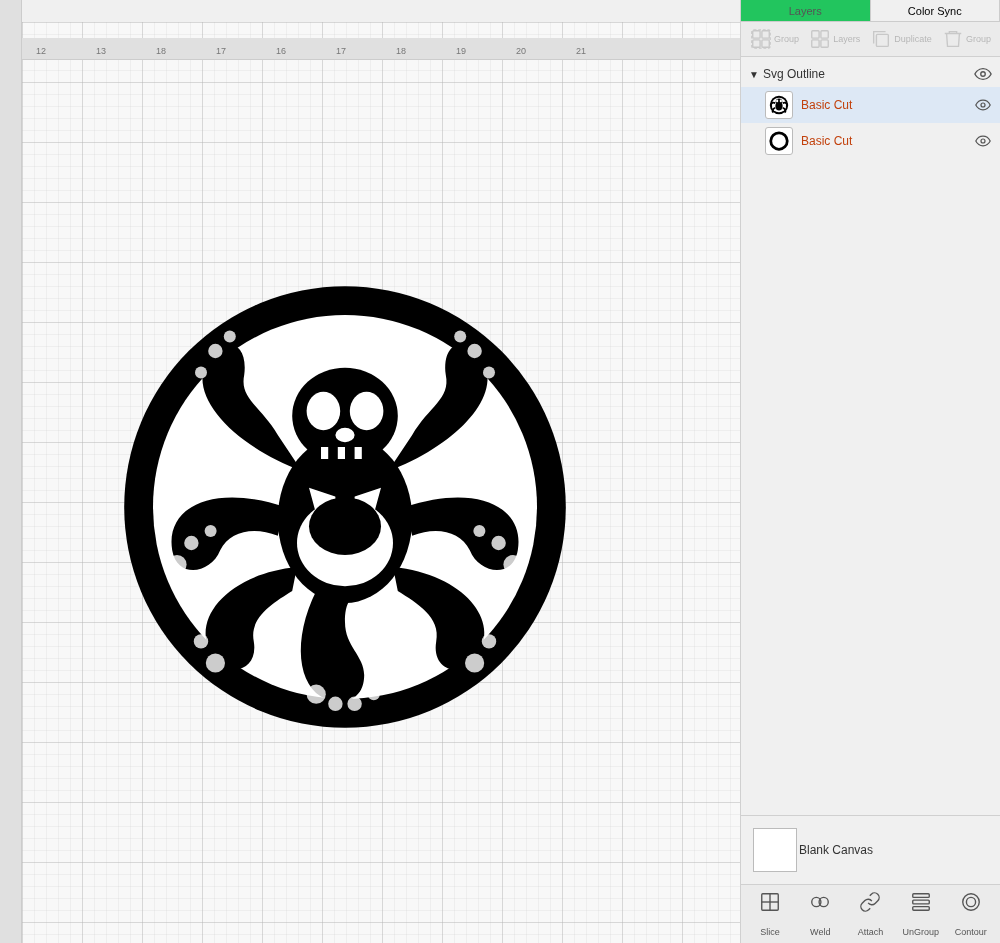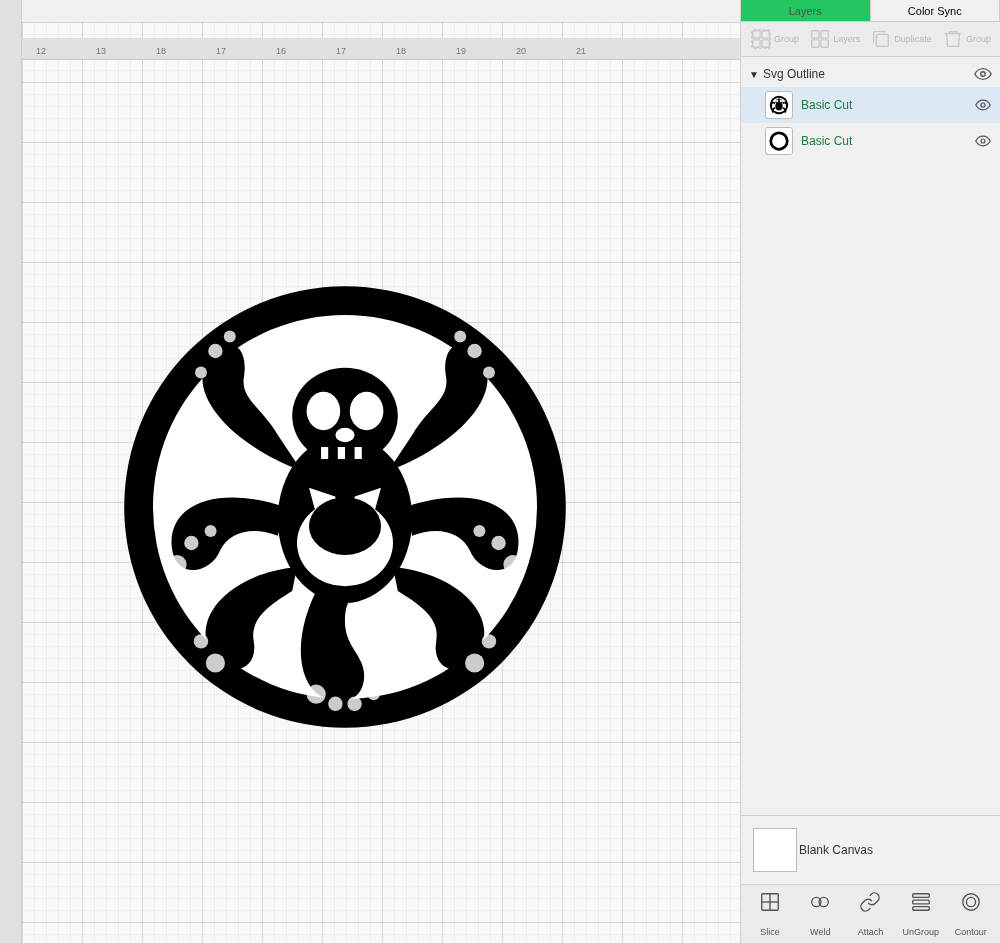--- a/index.html
+++ b/index.html
@@ -175,21 +175,21 @@
       background: white;
       display: flex;
       align-items: center;
       justify-content: center;
       flex-shrink: 0;
     }
 
     .layer-name {
       flex: 1;
       font-size: 12px;
-      color: #15803d;
+      color: #c2410c;
     }
 
     .layer-eye {
       width: 18px;
       height: 18px;
       display: flex;
       align-items: center;
       justify-content: center;
       cursor: pointer;
       color: #666;

